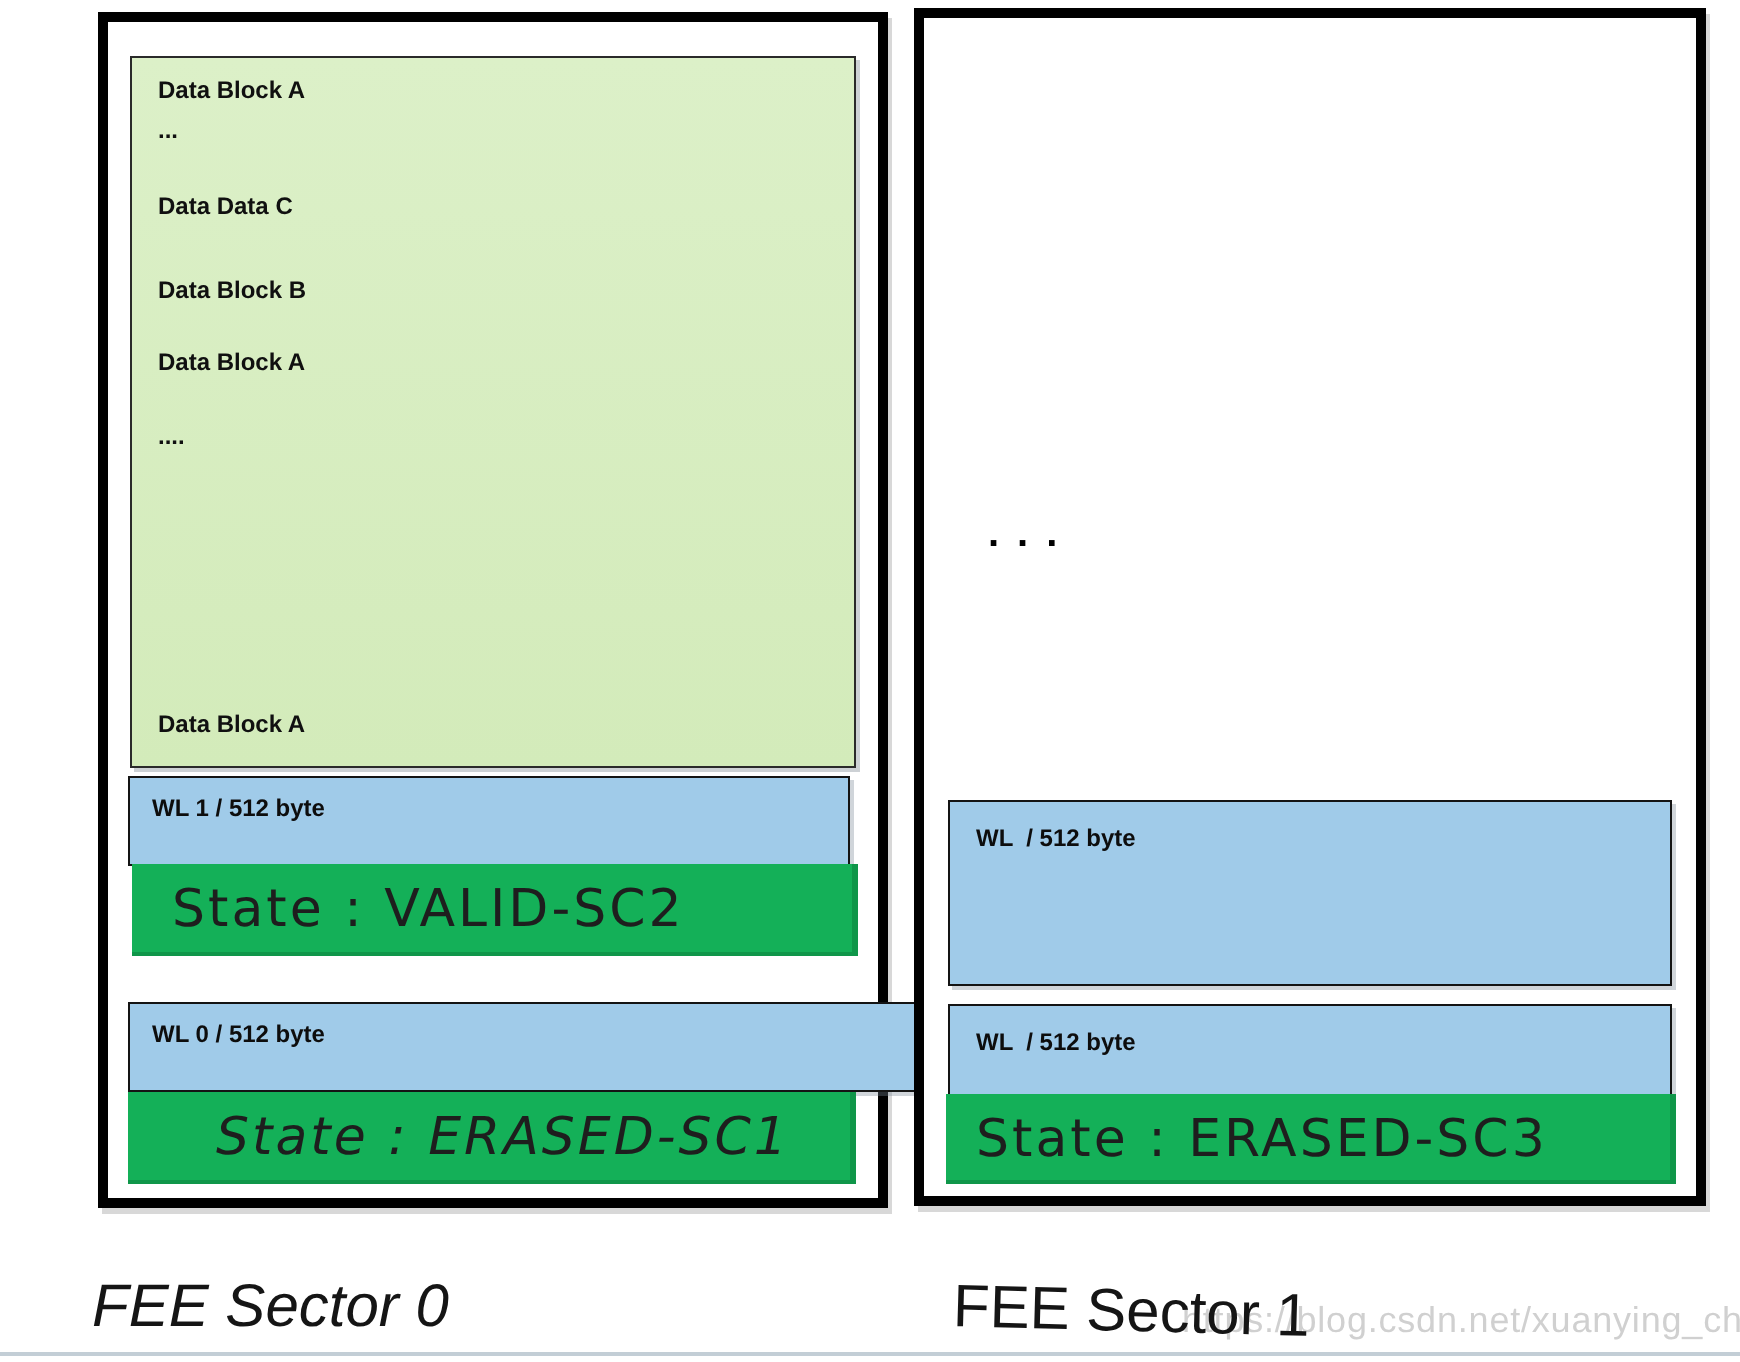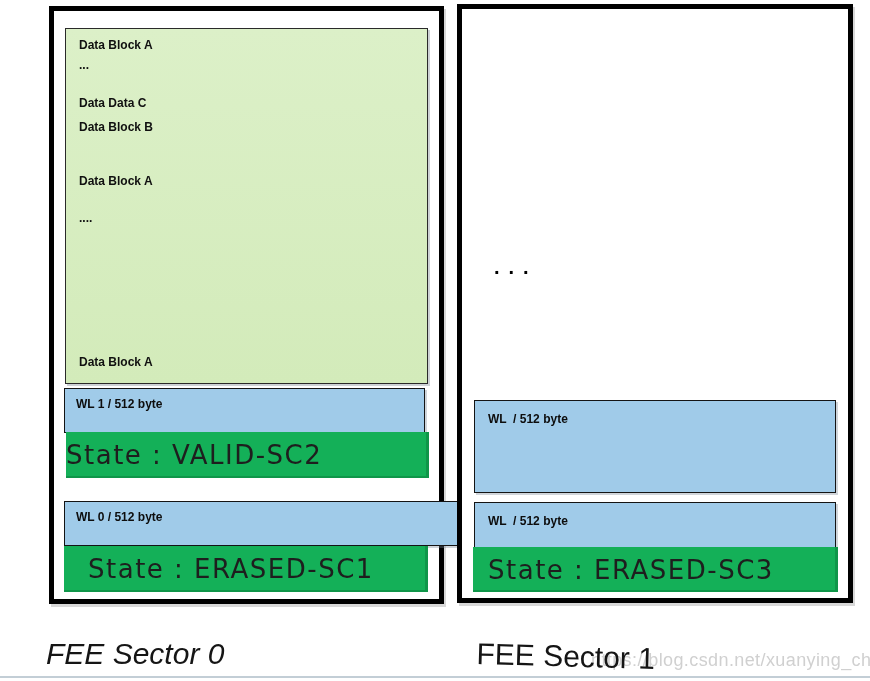--- a/index.html
+++ b/index.html
@@ -20,21 +20,21 @@
     border:1px solid #2a2a2a; box-shadow:2px 2px 0 rgba(130,140,150,.4);
     box-sizing:border-box;
   }
   .db-row {
     position:absolute; left:13px; font-weight:bold; font-size:12px;
     line-height:14px; color:#101010; white-space:pre;
   }
   .db-row:nth-child(1){ top:9px; }
   .db-row:nth-child(2){ top:29px; }
   .db-row:nth-child(3){ top:67px; }
-  .db-row:nth-child(4){ top:91px;text-align:right; }
+  .db-row:nth-child(4){ top:109px;text-align:right; }
   .db-row:nth-child(5){ top:145px; }
   .db-row:nth-child(6){ top:182px; }
   .db-row:nth-child(7){ top:326px; }
 
   .wl-box {
     position:absolute; background:#a0cbe9; border:1px solid #141414;
     box-shadow:2px 2px 0 rgba(120,135,150,.35);
     font-weight:bold; font-size:12px; color:#0d0d0d;
     padding:8px 4px 0 11px; box-sizing:border-box; white-space:pre;
   }
@@ -42,22 +42,22 @@
   #wl0-box { left:10px; top:490px; width:431px; height:45px; }
   #wl-top-box    { left:12px; top:391px; width:362px; height:93px; padding-top:11px; padding-left:13px; }
   #wl-bottom-box { left:12px; top:493px; width:362px; height:50px; padding-top:11px; padding-left:13px; }
 
   .state-box {
     position:absolute; background:#14b058; display:flex; align-items:center;
     font-family:"DejaVu Sans", sans-serif; font-size:26px; letter-spacing:1.5px;
     color:#1e1e1e; box-shadow:inset -3px -2px 0 rgba(0,60,25,.22);
     z-index:2; box-sizing:border-box; white-space:pre;
   }
-  #valid-box   { left:12px; top:421px; width:363px; height:46px; padding-left:0; }
-  #erased1-box { left:10px; top:535px; width:364px; height:46px; padding-left:24px; }
+  #valid-box   { left:12px; top:421px; width:363px; height:46px; padding-left:20px; }
+  #erased1-box { left:10px; top:535px; width:364px; height:46px; padding-left:44px;font-style:italic; }
   #erased3-box { left:11px; top:538px; width:365px; height:45px; padding-left:15px; }
 
   .ellipsis {
     position:absolute; left:32px; top:248px; font-size:20px; font-weight:bold;
     letter-spacing:9px; line-height:20px; color:#000000;
   }
 
   .caption { position:absolute; font-size:30px; color:#151515; z-index:2; white-space:pre; }
   #caption0 { left:46px;  top:637px;font-style:italic; }
   #caption1 { left:477px; top:637px; transform:rotate(1.6deg); transform-origin:left top; }

